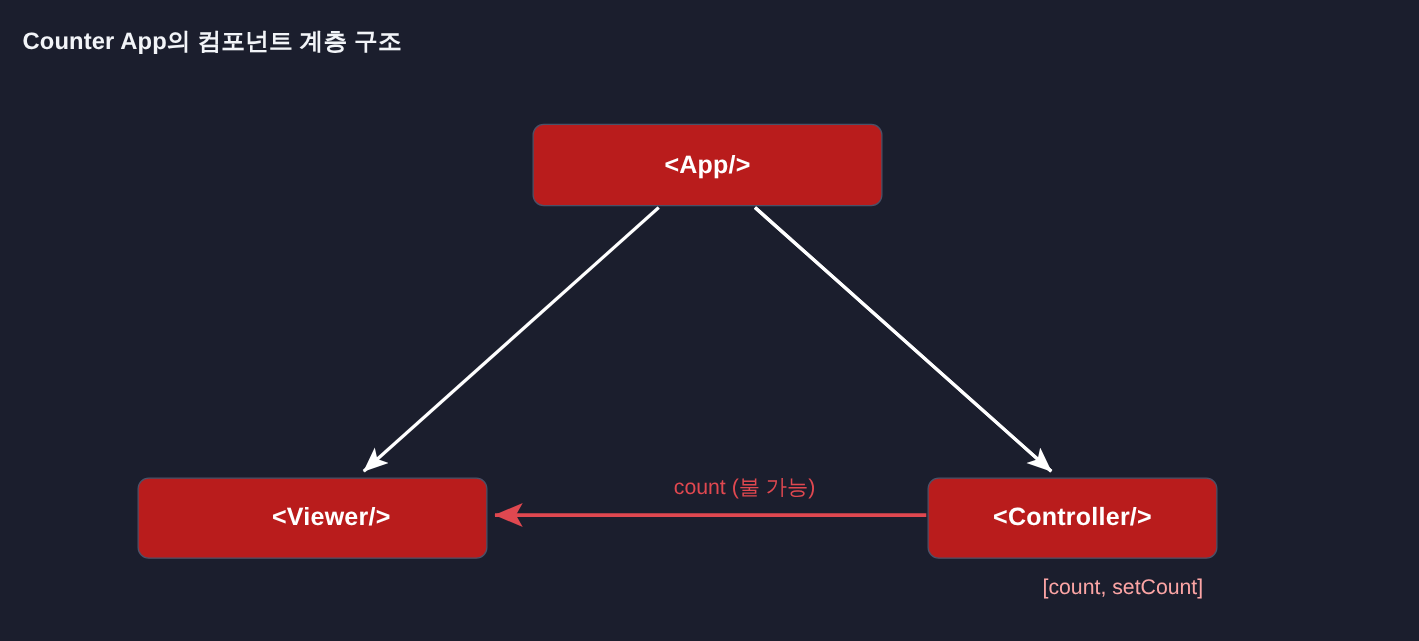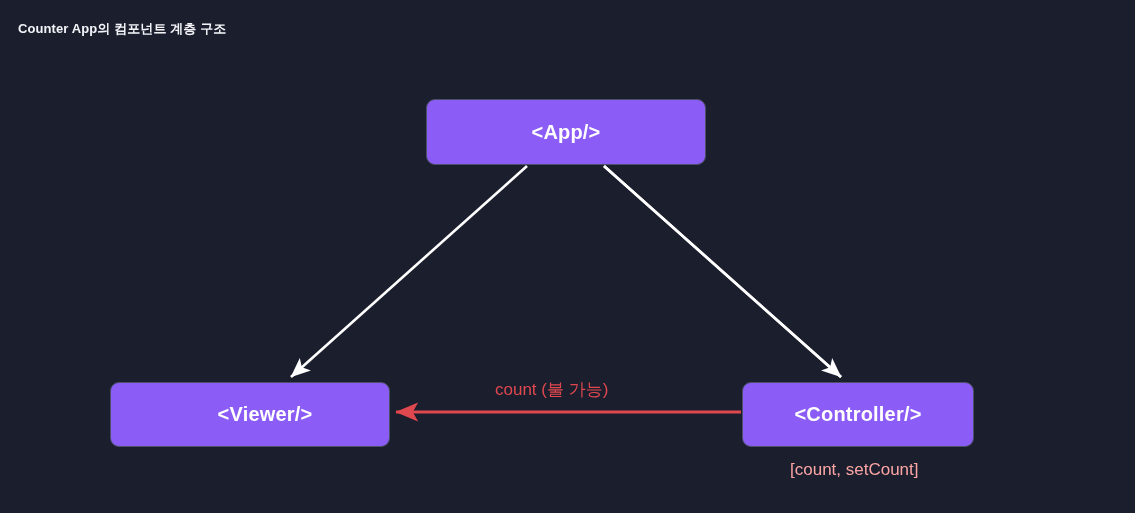--- a/index.html
+++ b/index.html
@@ -12,30 +12,30 @@
     width: 1135px;
     height: 513px;
     background: #1b1e2d;
     overflow: hidden;
     font-family: "Liberation Sans", "DejaVu Sans", sans-serif;
   }
   #diagram-title {
     position: absolute;
     left: 18px;
     top: 20px;
-    font-size: 13px;
+    font-size: 19px;
     font-weight: bold;
     color: #f2f4f8;
     letter-spacing: 0.1px;
     white-space: nowrap;
   }
   .node {
     position: absolute;
     box-sizing: border-box;
-    background: #8b5cf6;
+    background: #b91c1c;
     border: 1px solid #4b5167;
     border-radius: 9px;
     display: flex;
     align-items: center;
     justify-content: center;
     color: #ffffff;
     font-size: 20px;
     font-weight: bold;
     letter-spacing: 0.2px;
   }
@@ -63,20 +63,21 @@
     left: 0;
     top: 0;
     width: 1135px;
     height: 513px;
     pointer-events: none;
   }
   .edge-label {
     position: absolute;
     white-space: nowrap;
     font-size: 17px;
+    margin-left: 44px;
   }
   #label-count {
     left: 495px;
     top: 378px;
     color: #e04850;
   }
   #label-state {
     left: 790px;
     top: 460px;
     color: #fca5a5;

